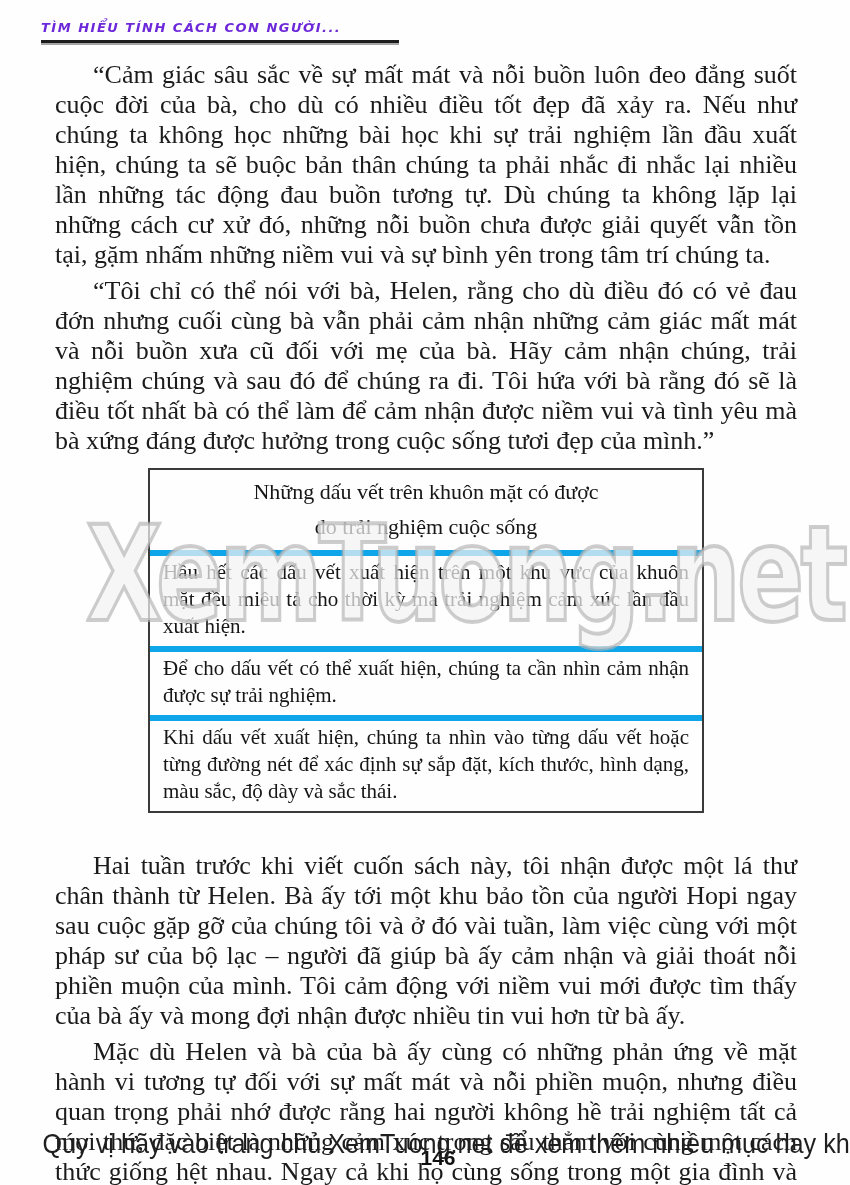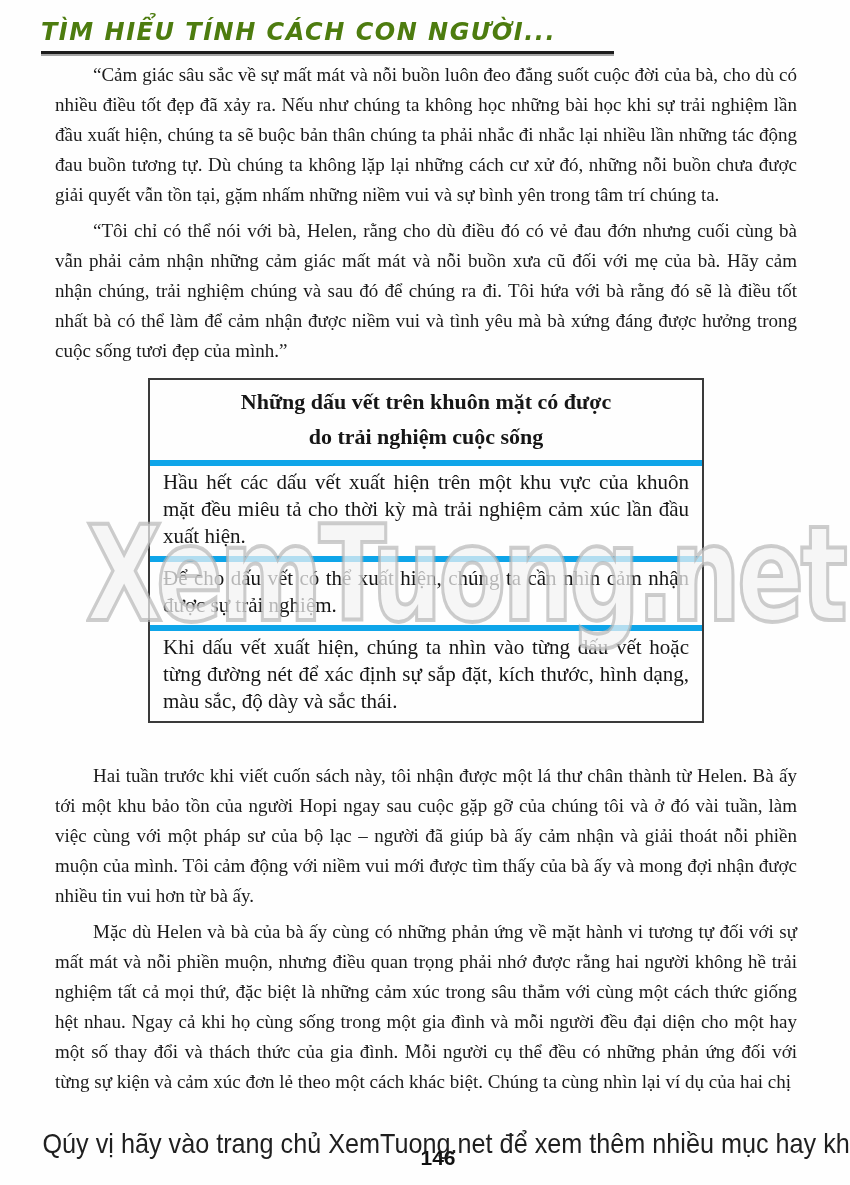--- a/index.html
+++ b/index.html
@@ -11,50 +11,50 @@
     overflow:hidden;
     font-family:"Liberation Serif","DejaVu Serif",serif;
     color:#1b1b1b;
   }
   
   .running-head{position:absolute;top:18px;left:41px;z-index:2;}
   .running-head .txt{
     display:inline-block;
     font-family:"DejaVu Sans","Liberation Sans",sans-serif;
     font-style:italic;font-weight:bold;
-    font-size:24px;letter-spacing:1.5px;
-    color:#4d7c0f;
+    font-size:13px;letter-spacing:1.5px;
+    color:#6d28d9;
     padding:0 58px 5px 0;
     border-bottom:3px solid #1c1c1c;
     box-shadow:0 2px 0 rgba(90,90,90,.55);
   }
   
   .content{position:absolute;top:60px;left:55px;width:742px;z-index:2;}
   p.body{
     margin:0 0 6px 0;
-    font-size:19px;line-height:30px;
+    font-size:26px;line-height:30px;
     text-align:justify;text-indent:38px;
     color:#1b1b1b;
   }
   
   .trace-table{
     width:552px;
     margin:12px auto 38px auto;
     border:2px solid #3a3a3a;
     background:transparent;
   }
   .trace-table .cell{
     border-top:6px solid #0ea5e9;
     padding:3px 13px 6px 13px;
     font-size:21px;line-height:27px;
     text-align:justify;color:#161616;
   }
   .trace-table .title-cell{
     border-top:none;
-    text-align:center;font-weight:bold;
+    text-align:center;font-weight:normal;
     padding:8px 10px 9px 10px;
     font-size:22px;line-height:28px;
   }
   .title-cell .line{display:block;}
   .title-cell .line + .line{margin-top:7px;}
   
   .watermark{
     position:absolute;top:508px;left:86px;z-index:5;
     font-family:"DejaVu Sans","Liberation Sans",sans-serif;
     font-weight:bold;

